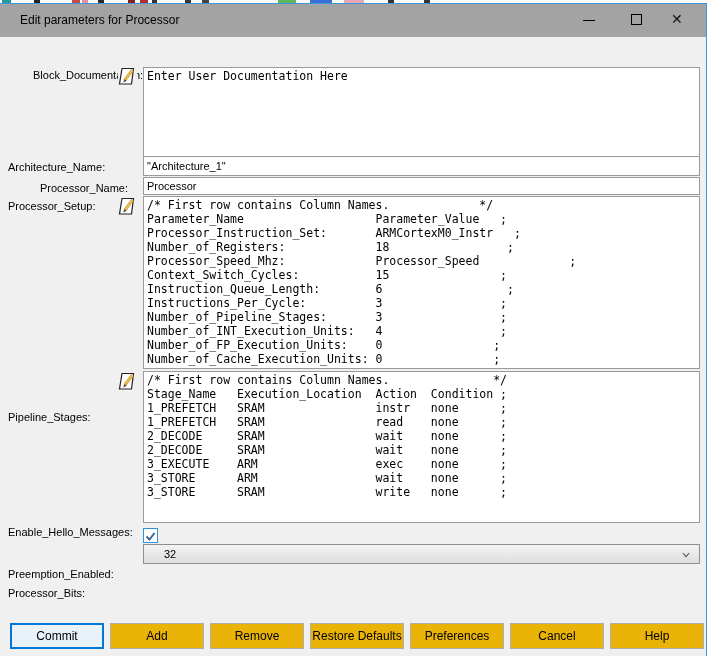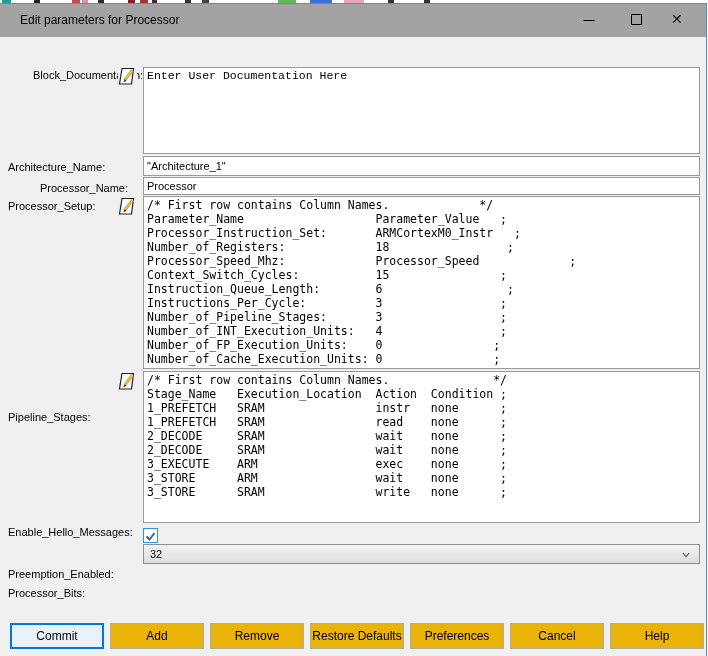--- a/index.html
+++ b/index.html
@@ -25,21 +25,21 @@
               border:none; padding:0; cursor:pointer; }
   .field { position:absolute; left:143px; width:557px; background:#fff;
            border:1px solid #9a9a9a; font-size:11px; font-family:"Liberation Sans", sans-serif; }
   textarea.field { font:11.5px/14px "DejaVu Sans Mono", monospace; padding:1px 3px;
                    resize:none; overflow:hidden; white-space:pre; color:#000; }
   input.field { padding:1px 3px; color:#000; }
   .checkbox { position:absolute; left:143px; top:524px; width:15px; height:15px;
               border:1px solid #2e93d8; background:#fff; cursor:pointer; }
   .select { position:absolute; left:143px; top:540px; width:557px; height:20px;
             border:1px solid #8f8f8f; background:linear-gradient(#f3f3f3,#dedede);
-            font-size:11px; line-height:18px; padding-left:6px; cursor:pointer; }
+            font-size:11px; line-height:18px; padding-left:20px; cursor:pointer; }
   .select .chev { position:absolute; right:9px; top:6px; width:8px; height:8px; }
   .btn-row { position:absolute; left:10px; top:619px; display:flex; gap:6px; }
   .btn { width:94px; height:26px; background:#eab308; border:1px solid #adadad;
          font-family:"Liberation Sans", sans-serif; font-size:12px; color:#000; cursor:pointer; }
   .btn.default { background:#e9f2fa; border:2px solid #0078d7; }
 </style>
 </head>
 <body>
 
 <div class="screen">
@@ -79,21 +79,21 @@
 
     <span class="row-label" style="top:65px;padding-left:25px;">Block_Documentation:</span>
     <button class="edit-btn" style="top:63px;">
       <svg width="19" height="19" viewBox="0 0 19 19">
         <polygon points="4,1.5 15.5,1.5 13.5,17 1.5,17" fill="#ffffff" stroke="#222" stroke-width="1.2"></polygon>
         <line x1="14.5" y1="3" x2="6.5" y2="13.5" stroke="#d9a23d" stroke-width="3"></line>
         <line x1="14.5" y1="3" x2="6.5" y2="13.5" stroke="#f2d270" stroke-width="1"></line>
         <polygon points="6.8,12.2 5,15.5 8.5,13.8" fill="#333"></polygon>
       </svg>
     </button>
-    <textarea class="field" style="top: 63px; height: 87px; font-family: Liberation Mono, monospace;" spellcheck="false">Enter User Documentation Here</textarea>
+    <textarea class="field" style="top: 63px; height: 108px;" spellcheck="false">Enter User Documentation Here</textarea>
 
     <span class="row-label" style="top:157px;">Architecture_Name:</span>
     <input class="field" style="top: 152px; height: 20px;" value="&quot;Architecture_1&quot;">
 
     <span class="row-label" style="top:178px;margin-left:32px;">Processor_Name:</span>
     <input class="field" style="top: 173px; height: 18px;" value="Processor">
 
     <span class="row-label" style="top:196px;">Processor_Setup:</span>
     <button class="edit-btn" style="top:193px;">
       <svg width="19" height="19" viewBox="0 0 19 19">

